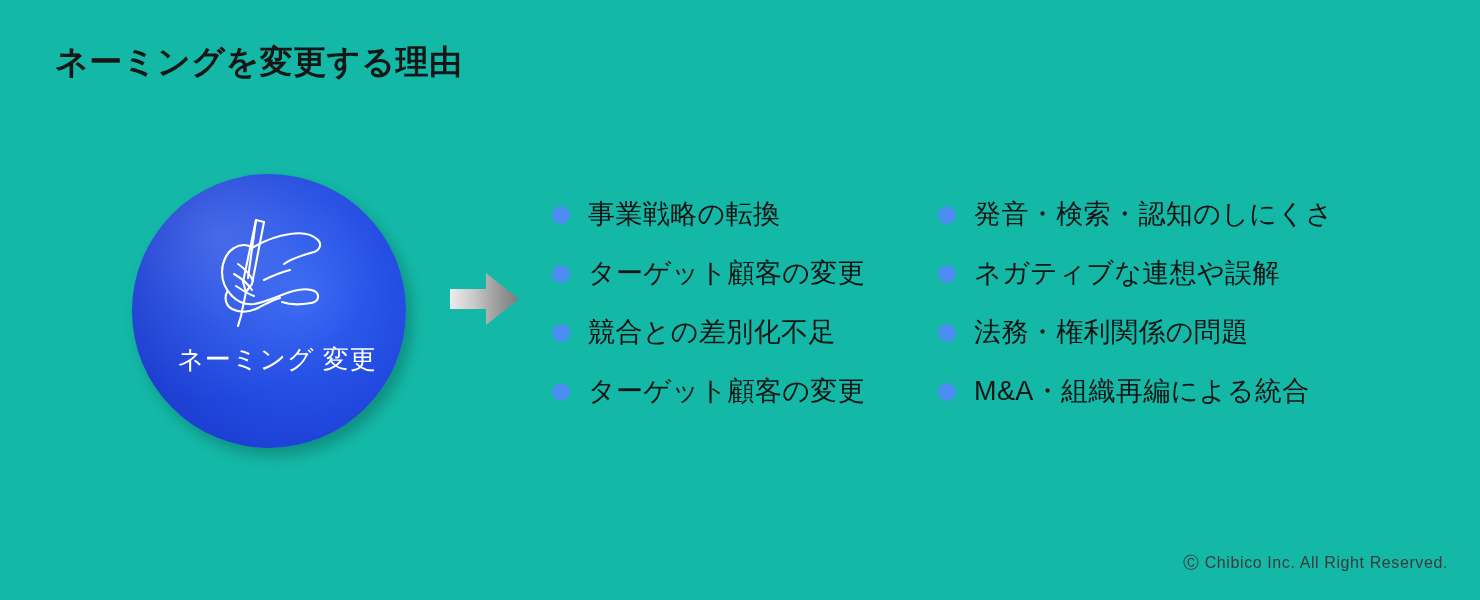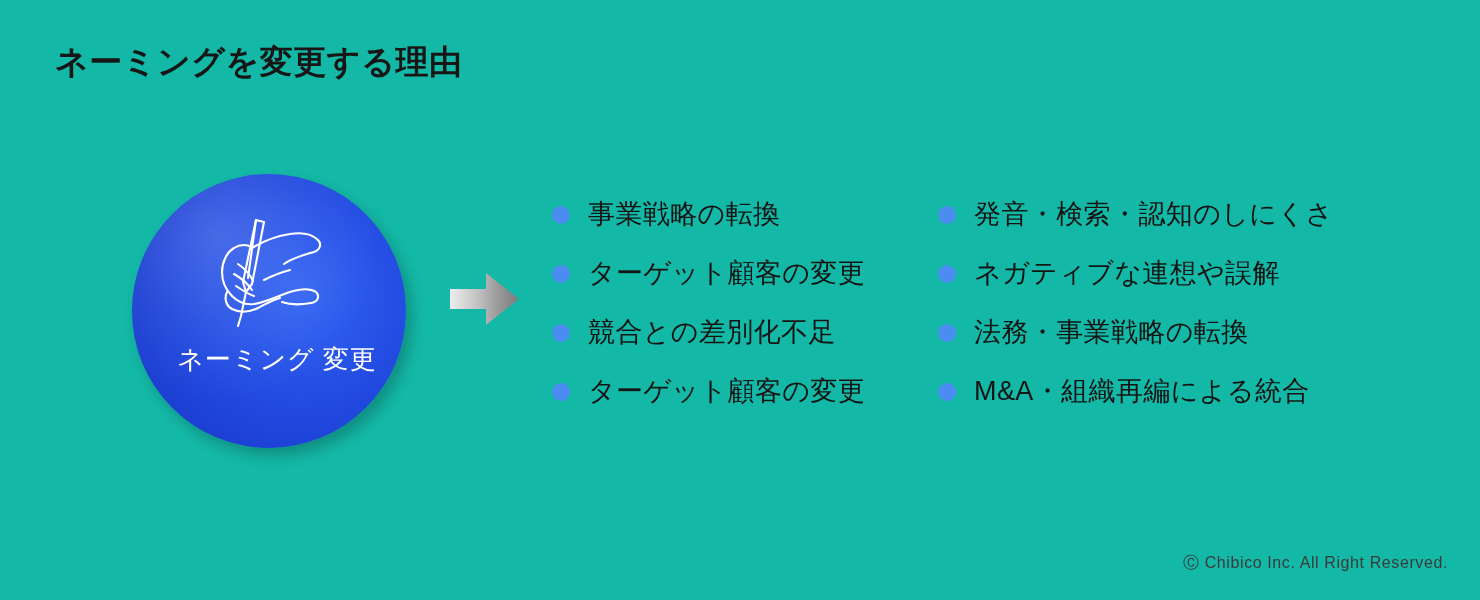--- a/index.html
+++ b/index.html
@@ -222,21 +222,21 @@
       <div class="reason-item">
         <span class="reason-bullet"></span>
         <span class="reason-text">発音・検索・認知のしにくさ</span>
       </div>
       <div class="reason-item">
         <span class="reason-bullet"></span>
         <span class="reason-text">ネガティブな連想や誤解</span>
       </div>
       <div class="reason-item">
         <span class="reason-bullet"></span>
-        <span class="reason-text">法務・事業戦略の転換</span>
+        <span class="reason-text">法務・権利関係の問題</span>
       </div>
       <div class="reason-item">
         <span class="reason-bullet"></span>
         <span class="reason-text">M&amp;A・組織再編による統合</span>
       </div>
     </div>
 
   </div>
 
   <div class="footer">Ⓒ Chibico Inc. All Right Reserved.</div>

